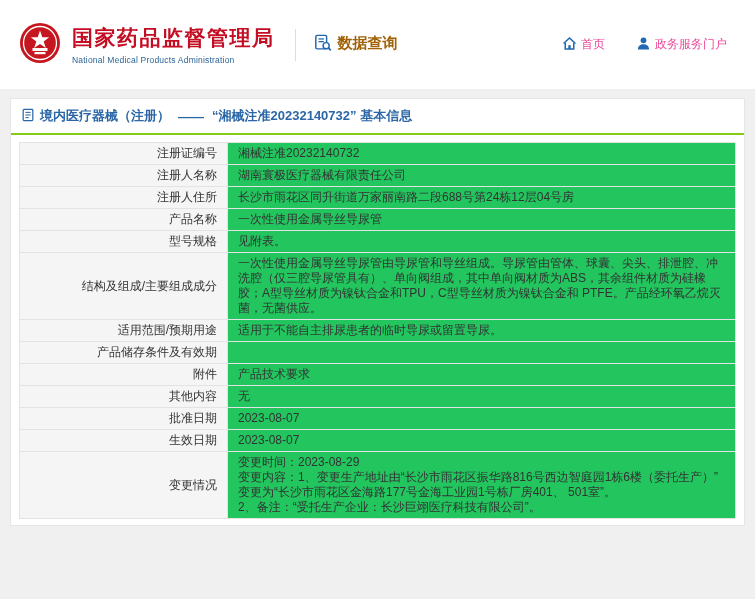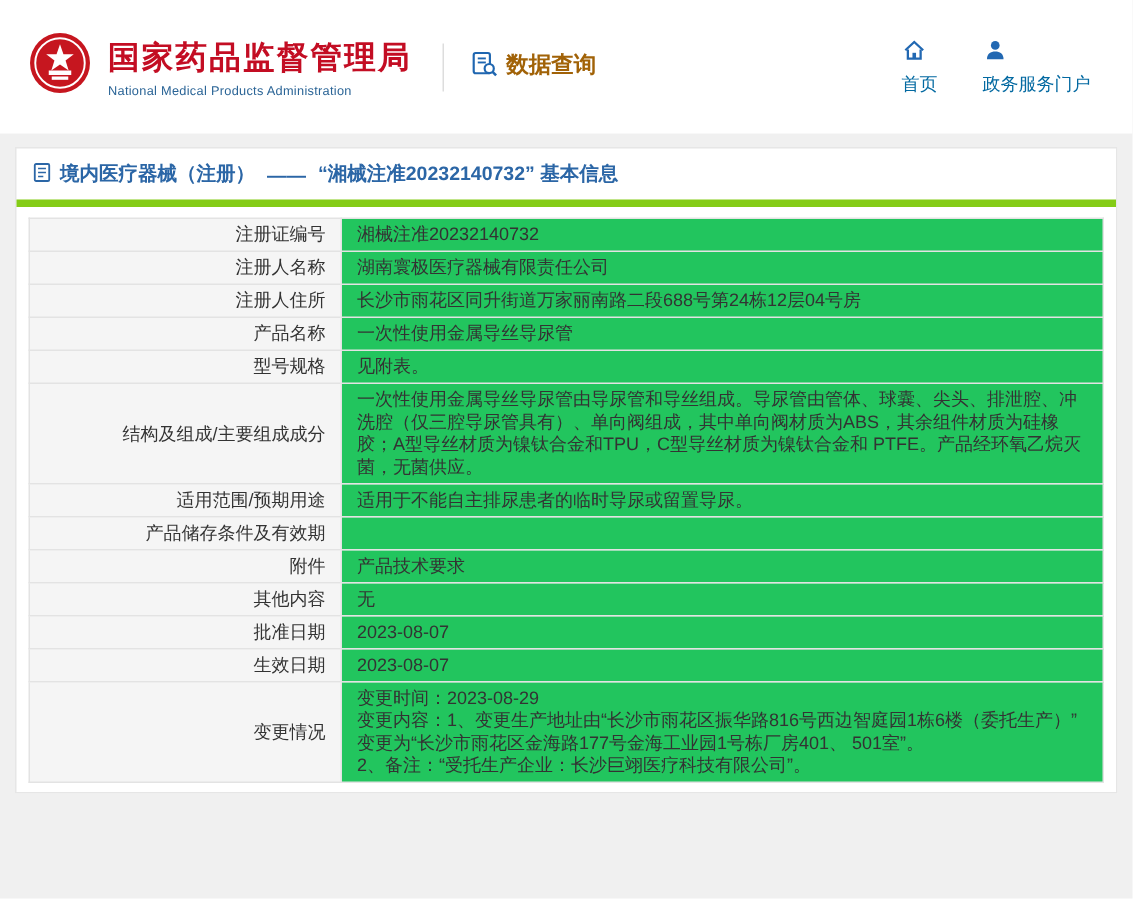--- a/index.html
+++ b/index.html
@@ -14,28 +14,28 @@
     height:89px; background:#fff; display:flex; align-items:center;
     padding:0 18px;
   }
   .brand { display:flex; align-items:center; gap:10px; }
   .brand-cn { font-size:21px; font-weight:bold; color:#c30d23; letter-spacing:1.5px; }
   .brand-en { font-size:8.5px; color:#2a6496; margin-top:3px; letter-spacing:0.2px; }
   .v-divider { width:1px; height:32px; background:#ddd; margin:0 18px 0 20px; }
   .data-query { display:flex; gap:6px; font-size:15px; font-weight:bold; color:#a16207; cursor:pointer; }
   .header-spacer { flex:1; }
   .top-nav { display:flex; gap:30px; margin-right:10px; }
-  .top-nav-item { display:flex; flex-direction:column; gap:3px; font-size:12px; color:#0369a1; cursor:pointer; }
+  .top-nav-item { display:flex; flex-direction:row; align-items:center; gap:3px; font-size:12px; color:#ec4899; cursor:pointer; }
   
   .content-wrap { padding:9px 10px; }
   .content-box { background:#fff; border:1px solid #e6e6e6; padding-bottom:6px; }
   .breadcrumb {
     display:flex; align-items:center; gap:5px;
     padding:8px 10px; font-size:13px; font-weight:bold; color:#2b66a6;
-    border-bottom:5px solid #84cc16;
+    border-bottom:2px solid #84cc16;
   }
   .breadcrumb .sep { font-weight:bold; margin:0 3px; }
   
   .info-table {
     width:calc(100% - 16px); margin:7px 8px 0 8px;
     border-collapse:collapse; font-size:12px; color:#333;
     table-layout:fixed;
   }
   .info-table th, .info-table td {
     border:1px solid #e3e3e3; padding:3px 10px; line-height:15px;

